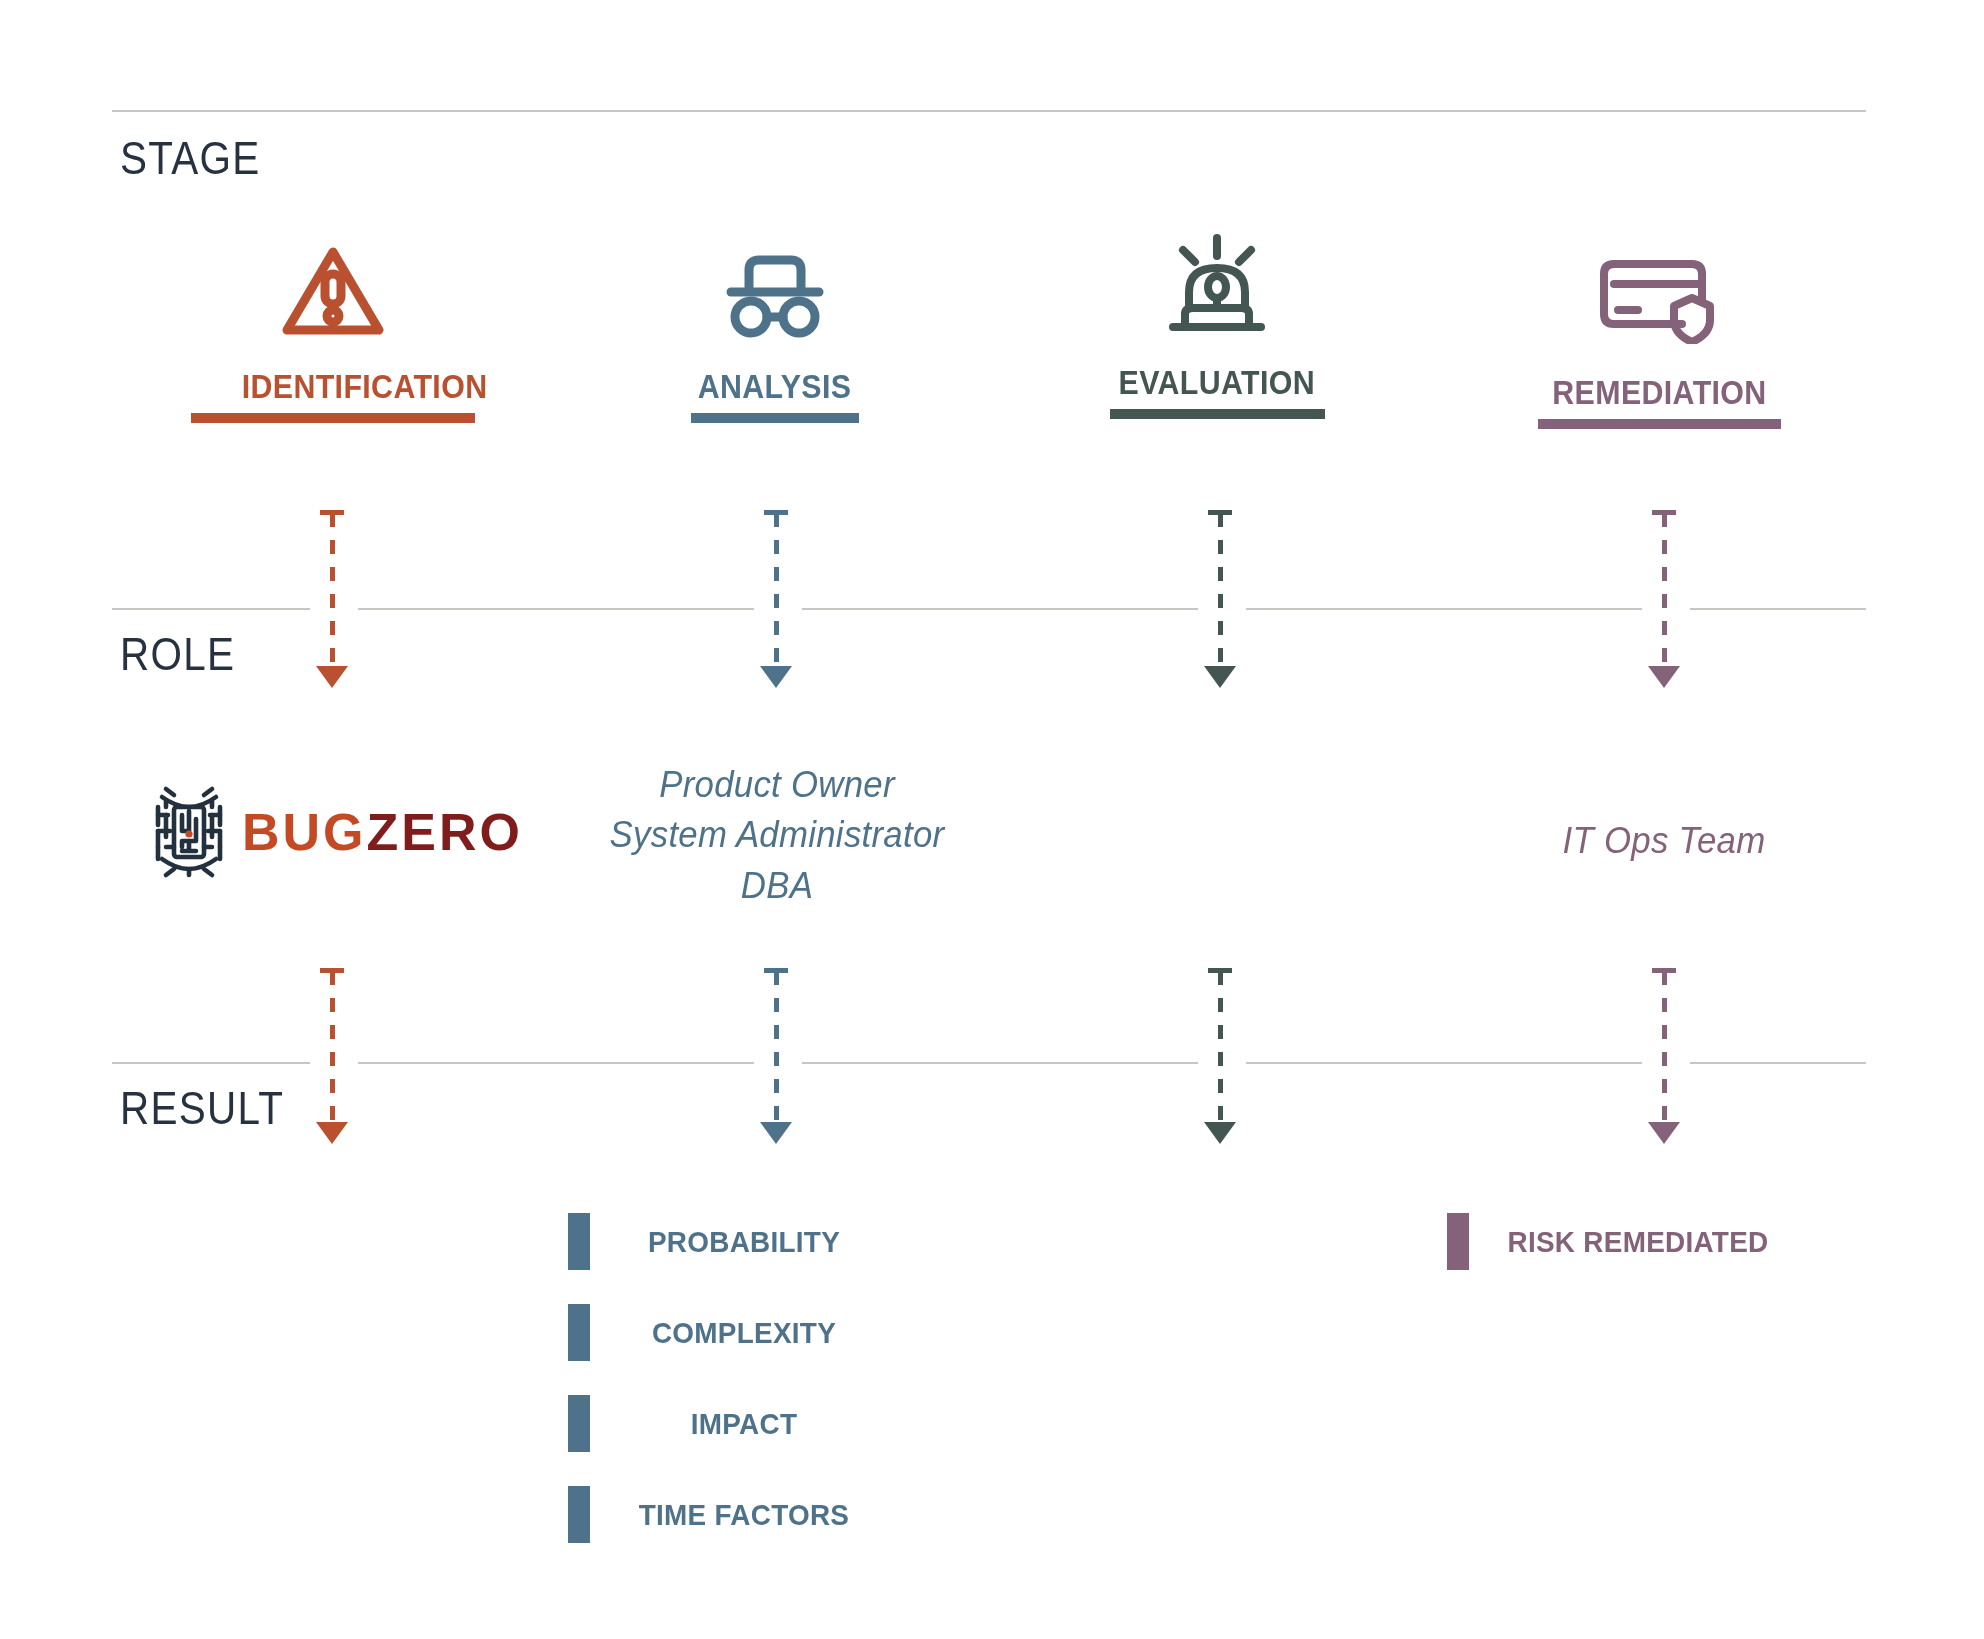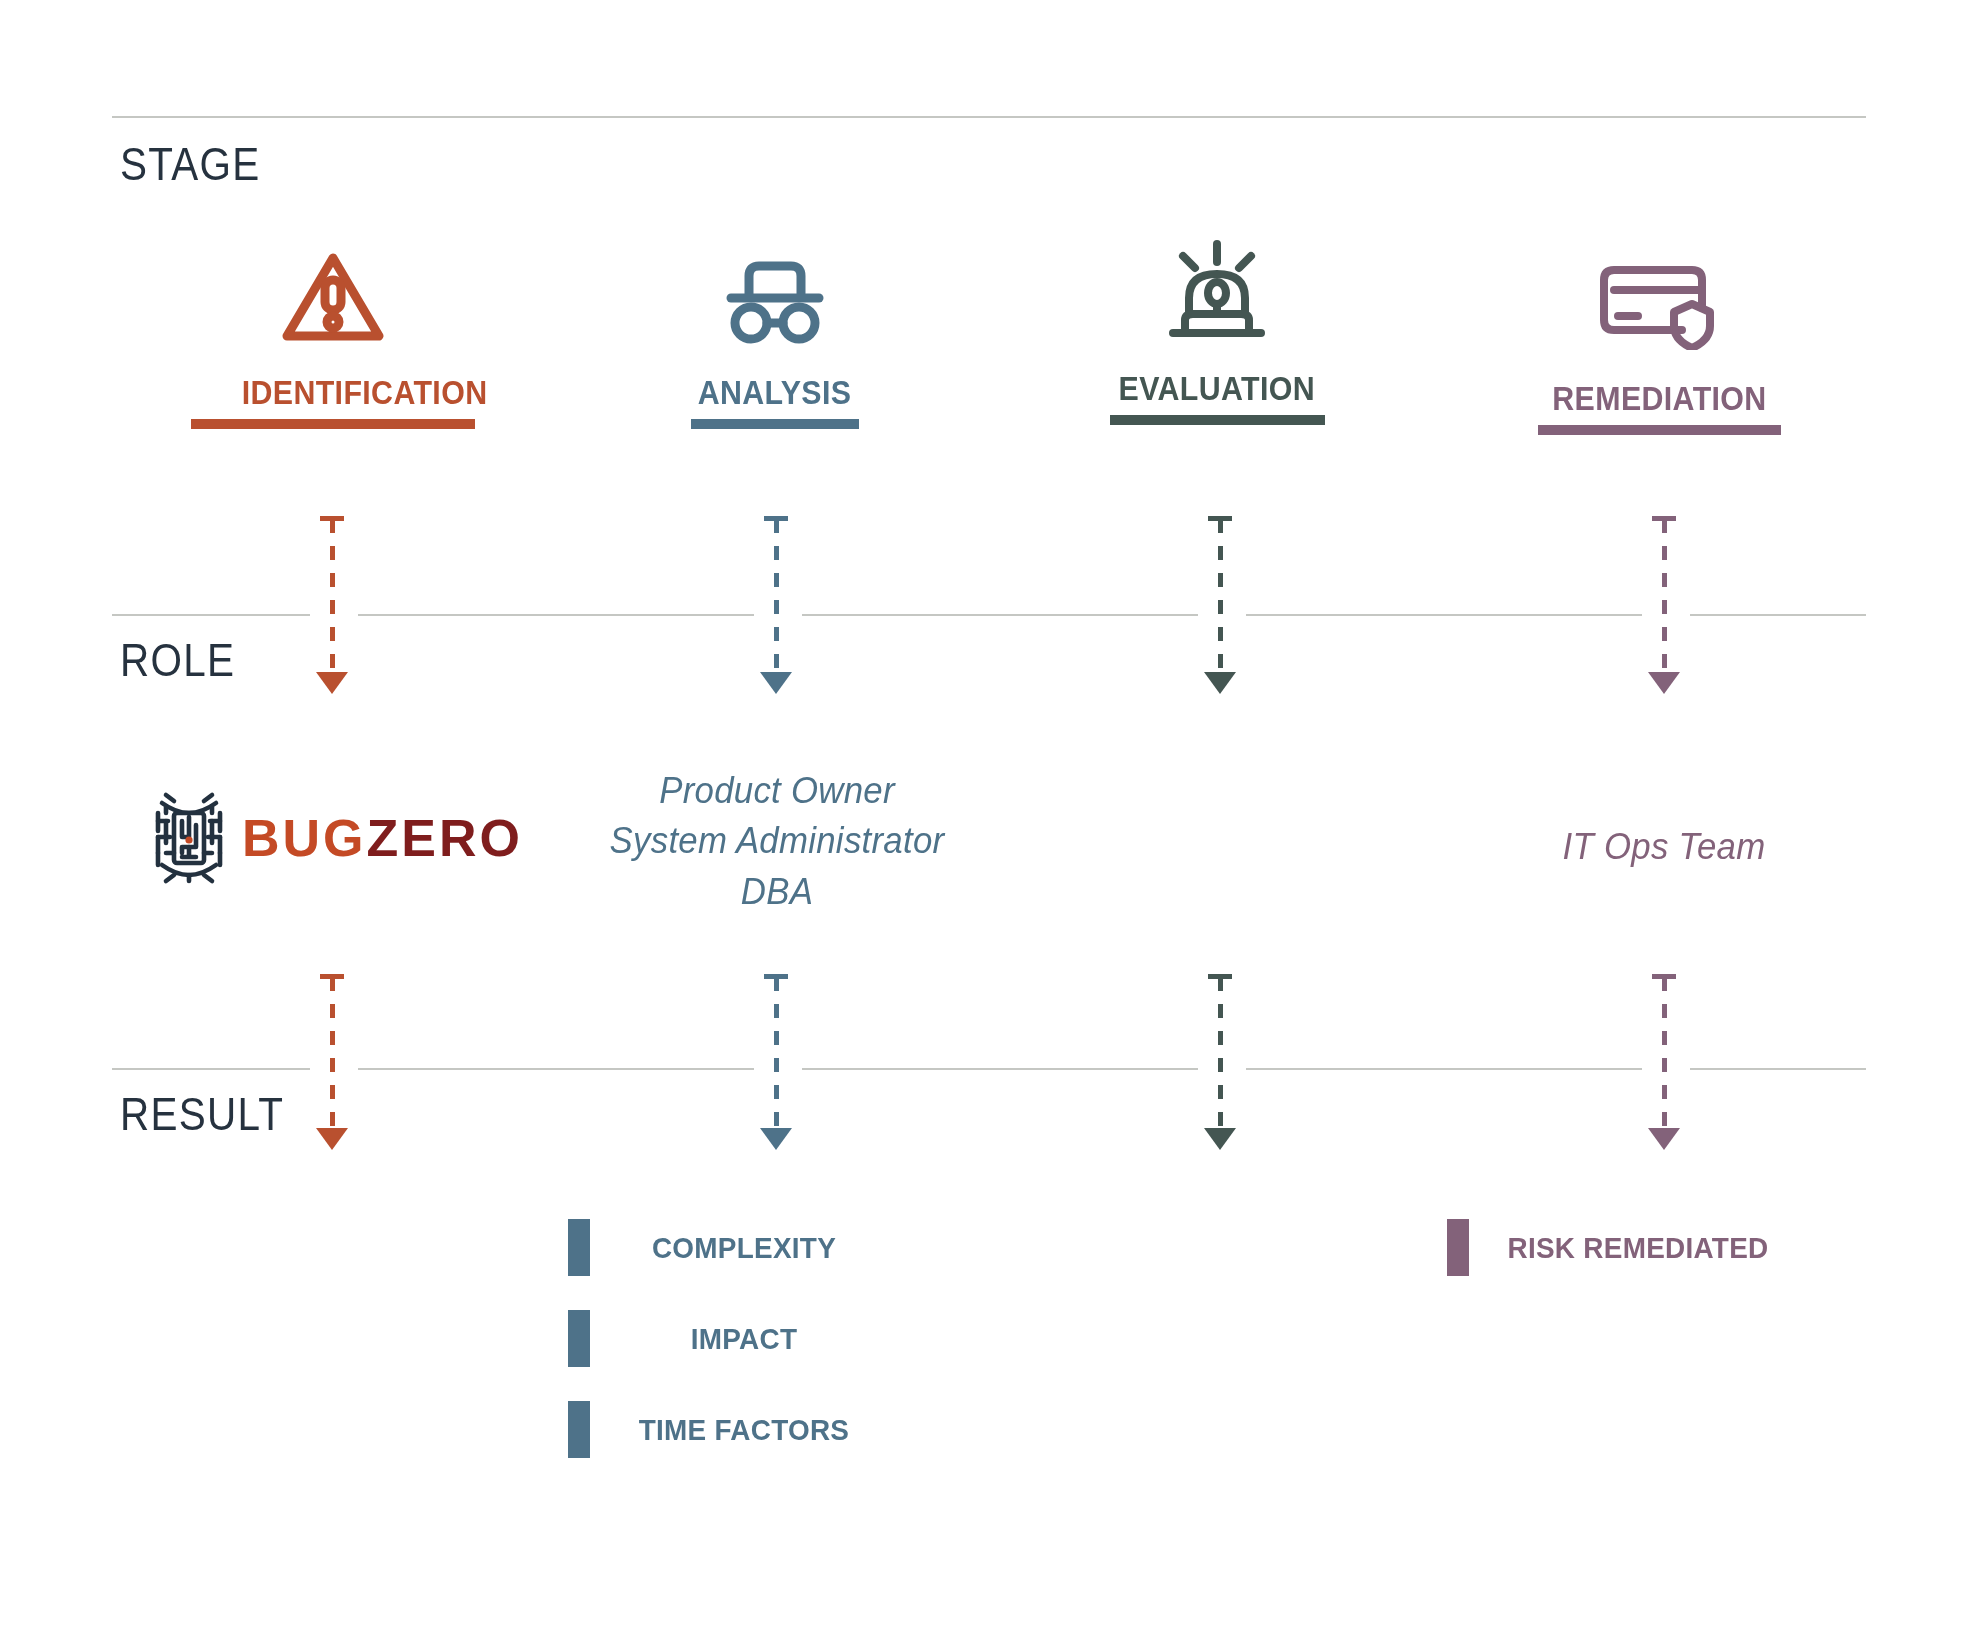--- a/index.html
+++ b/index.html
@@ -12,21 +12,21 @@
     width: 1984px;
     height: 1639px;
     position: relative;
     font-family: "Liberation Sans", sans-serif;
     overflow: hidden;
   }
 
   
   #canvas {
     position: absolute;
-    left: 0; top: 16px;
+    left: 0; top: 10px;
     width: 1984px;
     height: 1326px;
   }
 
   
   .rule {
     position: absolute;
     height: 2px;
     background: #c5c7c3;
   }
@@ -380,20 +380,24 @@
         <span style="background:#83627a;"></span>
         <span style="background:#83627a;"></span>
       </div>
     <div class="head" style="top:154px; border-top:22px solid #83627a;"></div>
   </div>
 
 
   <div class="result-col" style="left:568px; top:1186px; width:330px;">
     <div class="result-item">
       <div class="result-bar" style="background:#4e7289;"></div>
+      <div class="result-text" style="color:#4e7289; width:308px; text-align:center;">PROBABILITY</div>
+    </div>
+    <div class="result-item">
+      <div class="result-bar" style="background:#4e7289;"></div>
       <div class="result-text" style="color:#4e7289; width:308px; text-align:center;">COMPLEXITY</div>
     </div>
     <div class="result-item">
       <div class="result-bar" style="background:#4e7289;"></div>
       <div class="result-text" style="color:#4e7289; width:308px; text-align:center;">IMPACT</div>
     </div>
     <div class="result-item">
       <div class="result-bar" style="background:#4e7289;"></div>
       <div class="result-text" style="color:#4e7289; width:308px; text-align:center;">TIME FACTORS</div>
     </div>

